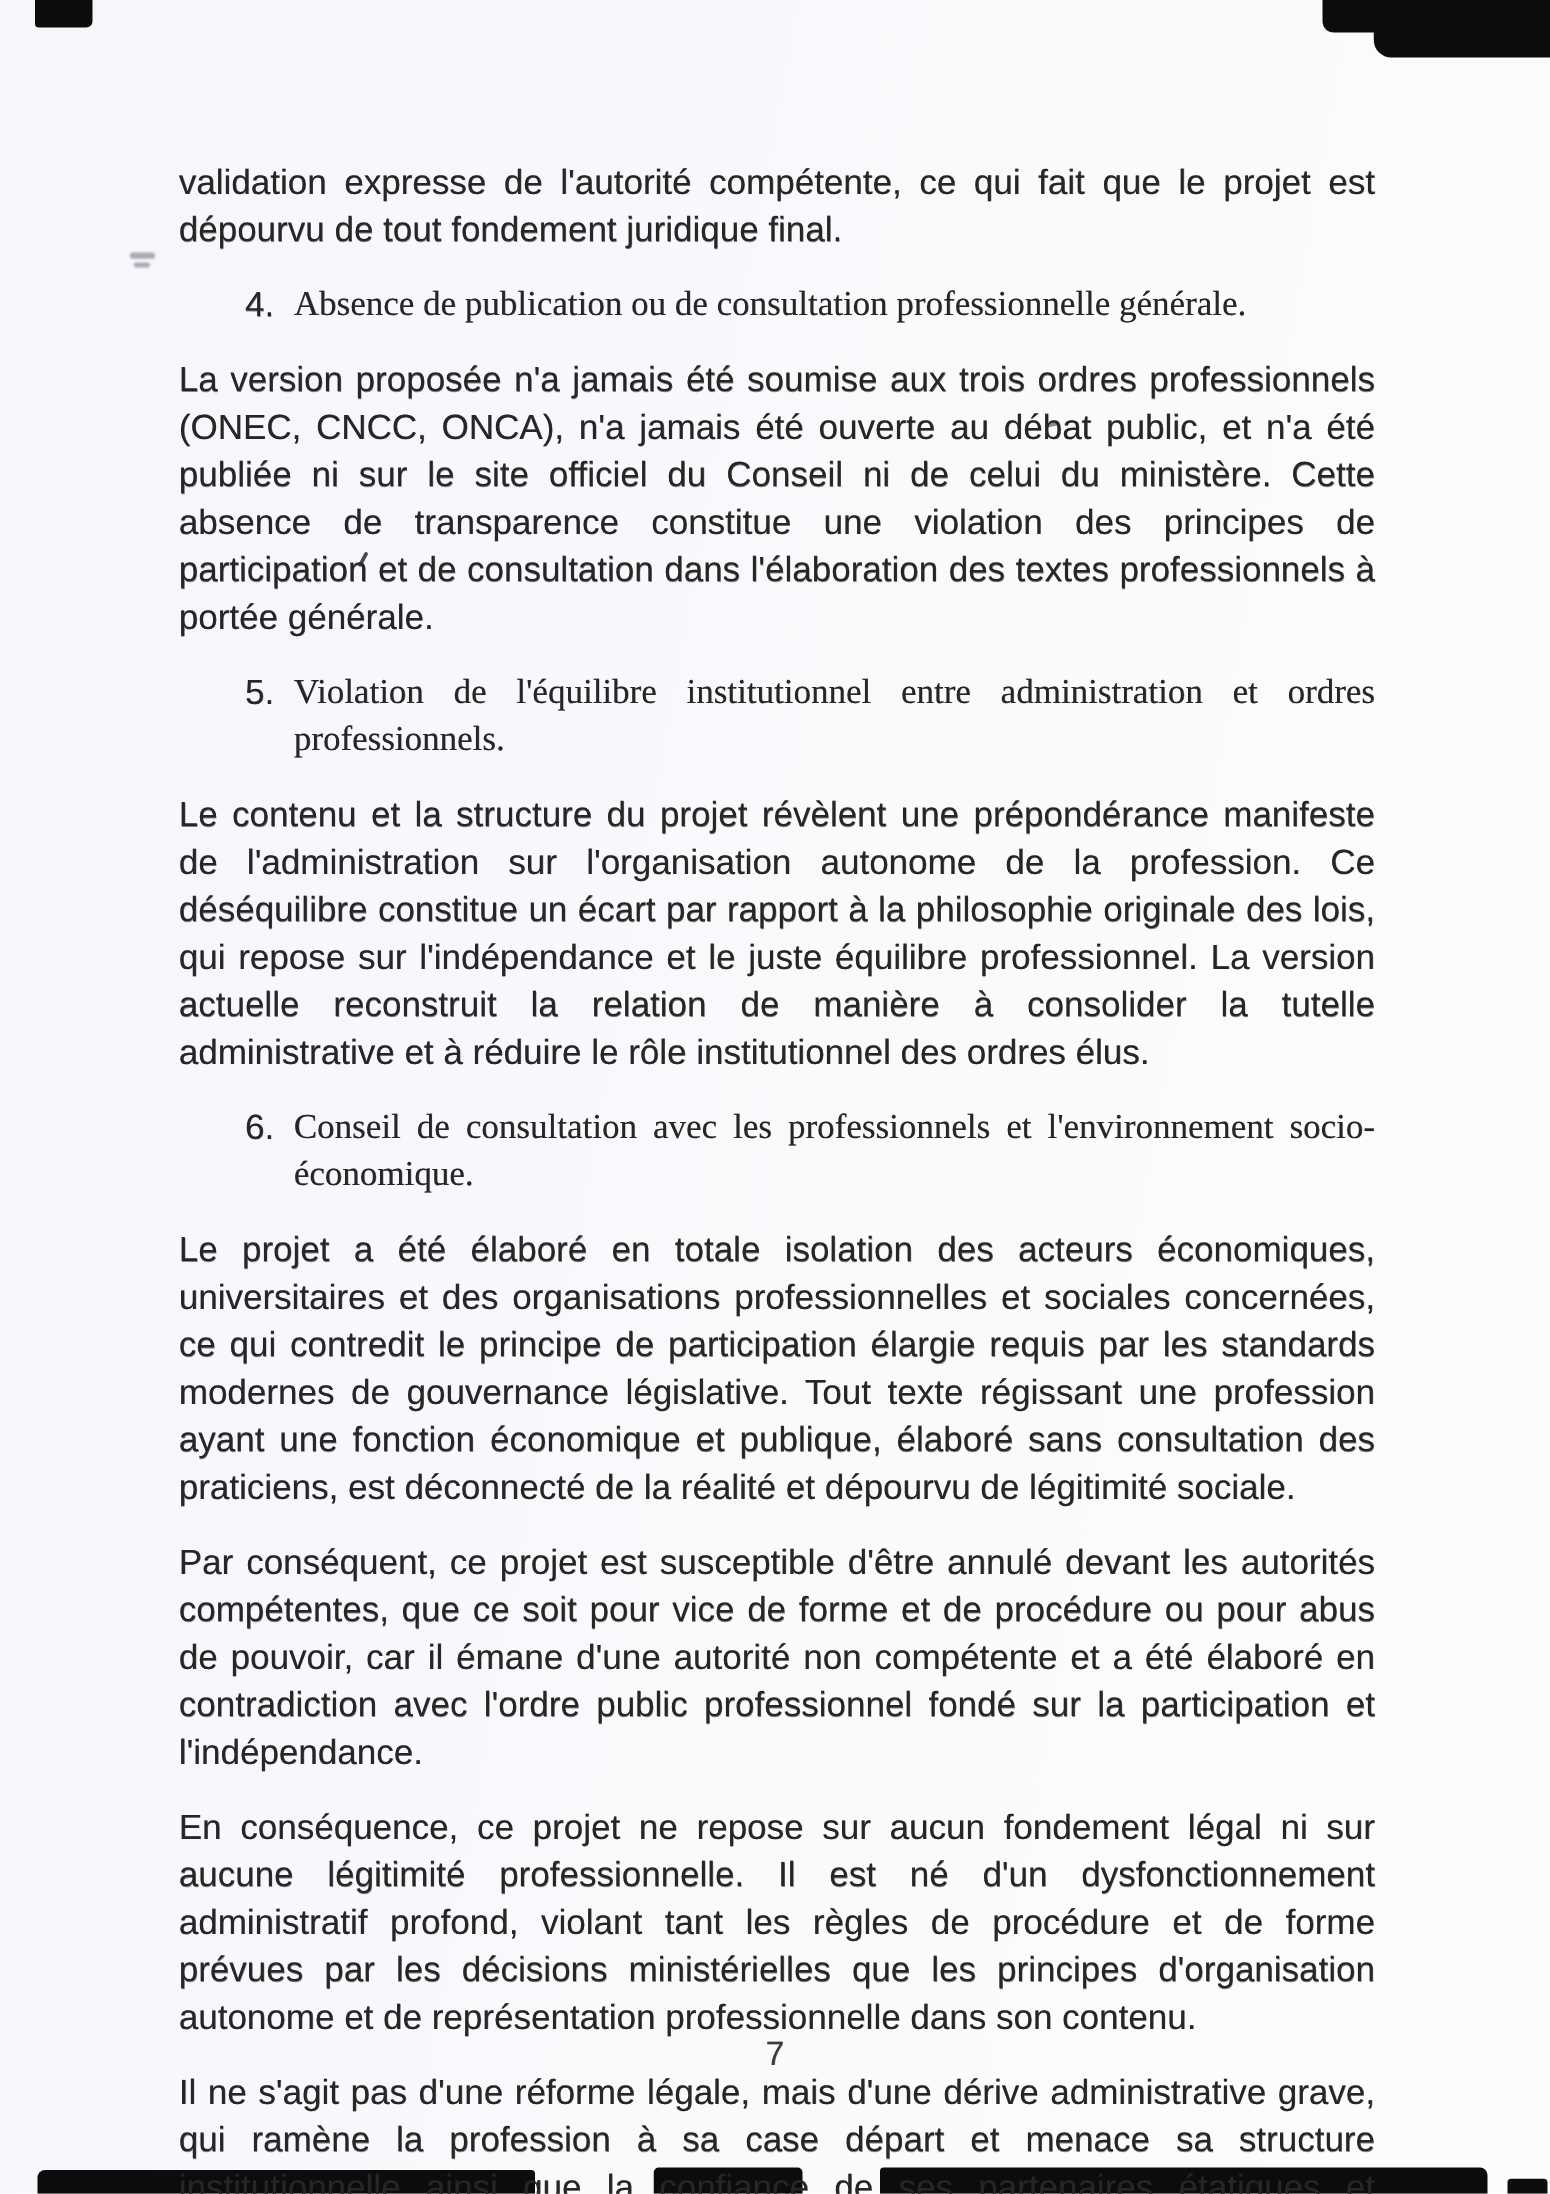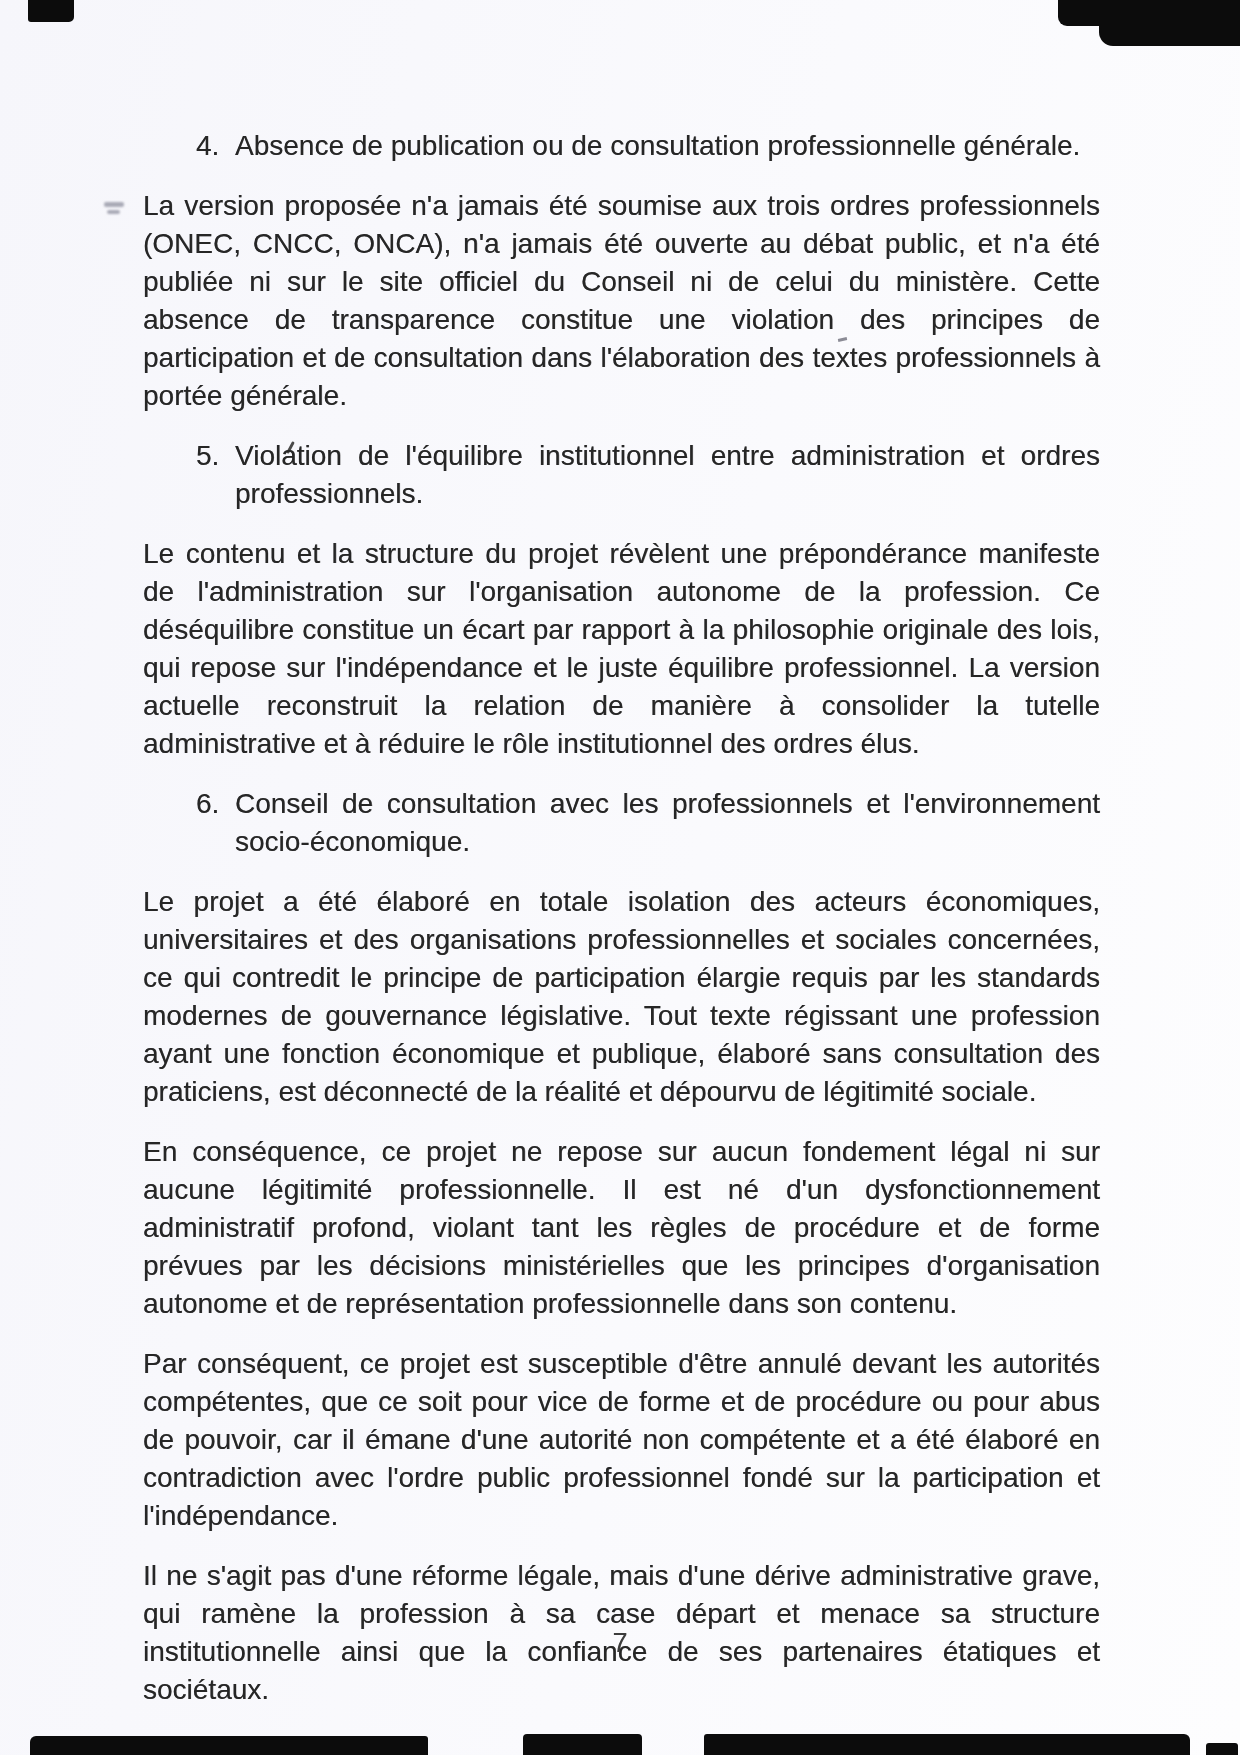--- a/index.html
+++ b/index.html
@@ -18,21 +18,21 @@
     width: 957px;
     font-size: 28px;
     line-height: 38px;
     color: #262626;
     text-shadow: 0.3px 0.3px 0.4px rgba(35,35,35,0.55);
   }
   .block { margin: 0 0 22px 0; }
   .para { text-align: justify; }
   .li { display: flex; margin-left: 53px; }
   .li .num { flex: none; width: 39px; }
-  .li .li-text { flex: 1; text-align: justify; }
+  .li .li-text { flex: 1; text-align: justify; font-family: Liberation Serif, serif; }
   .page-number {
     position: absolute;
     top: 1628px;
     left: 0;
     width: 100%;
     text-align: center;
     font-size: 27px;
     color: #3c3c3c;
     text-shadow: 0.3px 0.3px 0.4px rgba(60,60,60,0.5);
   }
@@ -68,20 +68,21 @@
 <div class="art art-b2" style="background: rgb(12, 12, 12);"></div>
 <div class="art art-b3" style="background: rgb(12, 12, 12);"></div>
 <div class="art art-b4" style="background: rgb(12, 12, 12);"></div>
 <div class="smudge smudge-1"></div>
 <div class="smudge smudge-2"></div>
 <div class="accent-mark"></div>
 <div class="tick-mark"></div>
 
 <div class="content" style="color: rgb(38, 38, 38);">
 
+  <p class="block para">validation expresse de l'autorité compétente, ce qui fait que le projet est dépourvu de tout fondement juridique final.</p>
 
   <div class="block li">
     <span class="num">4.</span>
     <span class="li-text">Absence de publication ou de consultation professionnelle générale.</span>
   </div>
 
   <p class="block para">La version proposée n'a jamais été soumise aux trois ordres professionnels (ONEC, CNCC, ONCA), n'a jamais été ouverte au débat public, et n'a été publiée ni sur le site officiel du Conseil ni de celui du ministère. Cette absence de transparence constitue une violation des principes de participation et de consultation dans l'élaboration des textes professionnels à portée générale.</p>
 
   <div class="block li">
     <span class="num">5.</span>
@@ -90,21 +91,21 @@
 
   <p class="block para">Le contenu et la structure du projet révèlent une prépondérance manifeste de l'administration sur l'organisation autonome de la profession. Ce déséquilibre constitue un écart par rapport à la philosophie originale des lois, qui repose sur l'indépendance et le juste équilibre professionnel. La version actuelle reconstruit la relation de manière à consolider la tutelle administrative et à réduire le rôle institutionnel des ordres élus.</p>
 
   <div class="block li">
     <span class="num">6.</span>
     <span class="li-text">Conseil de consultation avec les professionnels et l'environnement socio-économique.</span>
   </div>
 
   <p class="block para">Le projet a été élaboré en totale isolation des acteurs économiques, universitaires et des organisations professionnelles et sociales concernées, ce qui contredit le principe de participation élargie requis par les standards modernes de gouvernance législative. Tout texte régissant une profession ayant une fonction économique et publique, élaboré sans consultation des praticiens, est déconnecté de la réalité et dépourvu de légitimité sociale.</p>
 
+  <p class="block para">Par conséquent, ce projet est susceptible d'être annulé devant les autorités compétentes, que ce soit pour vice de forme et de procédure ou pour abus de pouvoir, car il émane d'une autorité non compétente et a été élaboré en contradiction avec l'ordre public professionnel fondé sur la participation et l'indépendance.</p>
+
   <p class="block para">En conséquence, ce projet ne repose sur aucun fondement légal ni sur aucune légitimité professionnelle. Il est né d'un dysfonctionnement administratif profond, violant tant les règles de procédure et de forme prévues par les décisions ministérielles que les principes d'organisation autonome et de représentation professionnelle dans son contenu.</p>
-
-  <p class="block para">Par conséquent, ce projet est susceptible d'être annulé devant les autorités compétentes, que ce soit pour vice de forme et de procédure ou pour abus de pouvoir, car il émane d'une autorité non compétente et a été élaboré en contradiction avec l'ordre public professionnel fondé sur la participation et l'indépendance.</p>
 
   <p class="block para">Il ne s'agit pas d'une réforme légale, mais d'une dérive administrative grave, qui ramène la profession à sa case départ et menace sa structure institutionnelle ainsi que la confiance de ses partenaires étatiques et sociétaux.</p>
 
 </div>
 
 <div class="page-number">7</div>
 
 </body></html>

